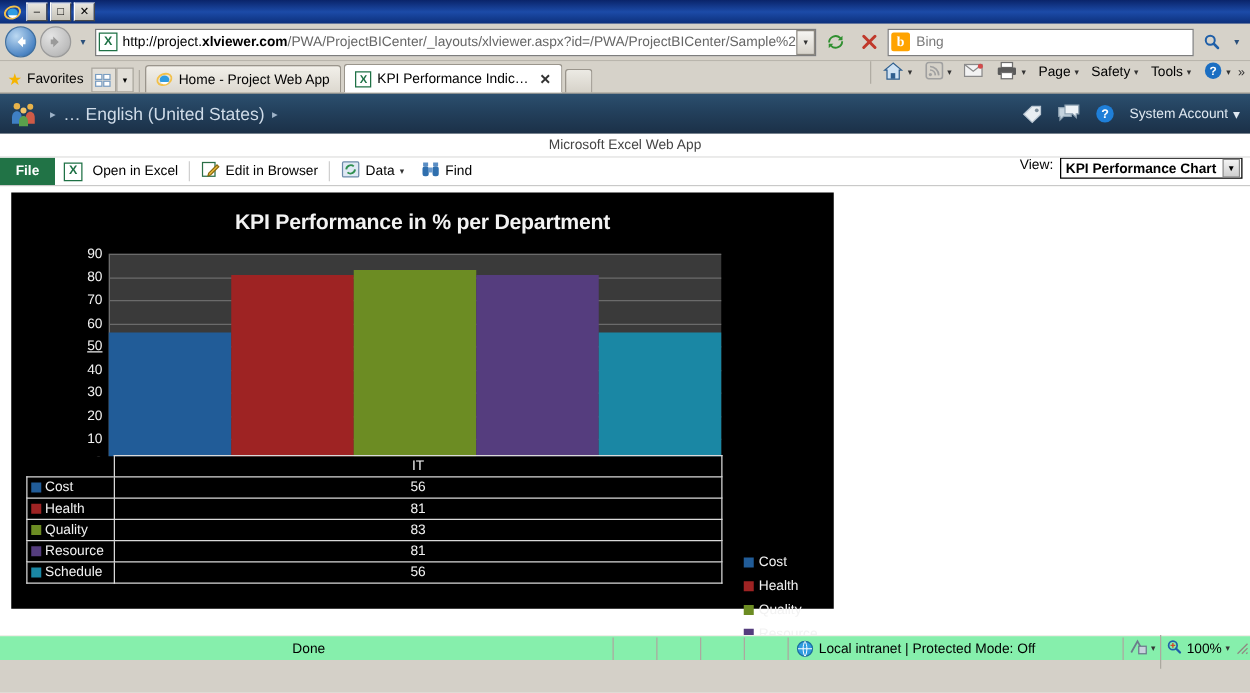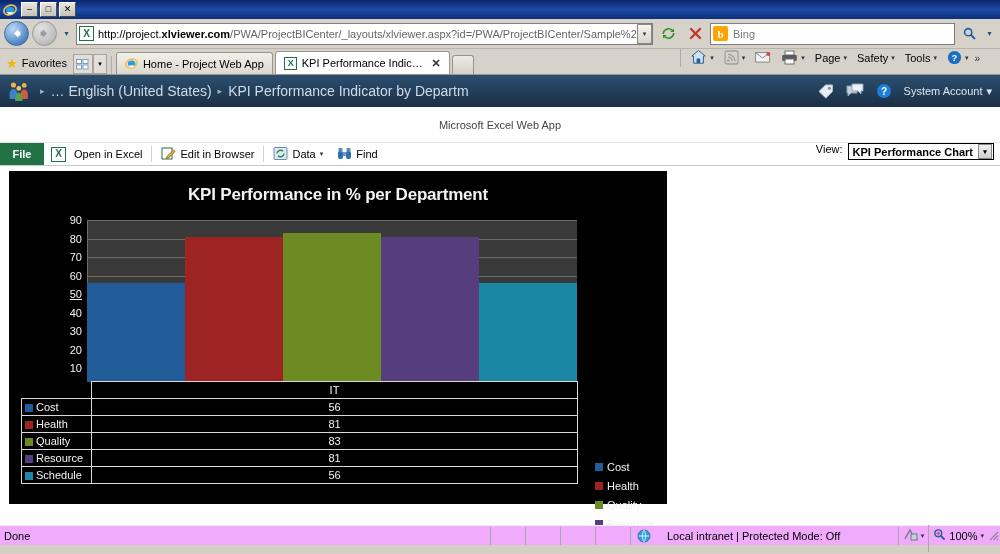--- a/index.html
+++ b/index.html
@@ -142,42 +142,42 @@
   .tab .ico{width:14px;height:14px;flex:none;display:flex;align-items:center;justify-content:center;}
   .tab .lbl{overflow:hidden;text-overflow:ellipsis;}
   .tab .x{font-size:11px;font-weight:bold;color:#333;}
   .newtab{
     width:22px;height:19px;border:1px solid #9a958c;border-bottom:none;
     background:linear-gradient(to bottom,#eceae4,#d6d2c9);
     border-radius:3px 3px 0 0;
   }
   #cmdbar{
     margin-left:auto;display:flex;align-items:center;gap:2px;
-    height:32px;padding-right:20px;font-size:11px;margin-top:48px;
+    height:32px;padding-right:4px;font-size:11px;margin-top:48px;
   }
   .cmd{display:flex;align-items:center;gap:3px;padding:2px 4px;}
   .cmdcaret{font-size:7px;color:#333;}
   .vsep{width:1px;height:18px;background:#b0aca3;margin:0 3px;}
 
   
   #sp-header{
     height:32px;background:#21374f;
     background:linear-gradient(to bottom,#2c4f6e 0%, #23405c 45%, #1b3047 100%);
     display:flex;align-items:center;padding:0 8px;color:#d6e2ee;
   }
   #sp-logo{width:22px;height:22px;flex:none;margin-right:10px;}
   #breadcrumb{display:flex;align-items:center;gap:6px;font-size:14px;color:#cfdbe8;}
   #breadcrumb .sep{font-size:9px;color:#9fb3c8;}
   #sp-right{margin-left:auto;display:flex;align-items:center;gap:11px;}
   .sp-ico{width:18px;height:18px;display:flex;align-items:center;justify-content:center;}
   #sp-user{font-size:11px;color:#dfe8f1;display:flex;align-items:center;gap:4px;text-align:center;}
 
   
   #xl-appname{
-    height:36px;background:#fff;position:relative;
+    height:19px;background:#fff;position:relative;
     display:flex;align-items:center;justify-content:center;
     font-size:11px;color:#444;
     border-bottom:1px solid #e4e4e4;
   }
   #xl-toolbar{
     height:23px;background:#fff;display:flex;align-items:stretch;
     border-bottom:1px solid #c9c9c9;
   }
   #file-tab{
     width:44px;background:#217346;color:#fff;
@@ -250,27 +250,27 @@
     border:1px solid #d9d9d9;height:17px;padding:0 3px;
     background:#000;
   }
   #dtable td.lbl{width:70px;white-space:nowrap;}
   #dtable td.val{text-align:center;}
   #dtable td.corner{border:none;background:#000;}
   #dtable .sw{width:8px;height:8px;display:inline-block;margin-right:3px;vertical-align:-1px;}
 
   
   #statusbar{
-    height:20px;background:#f0abfc;border-top:1px solid #f0eee8;
-    display:flex;align-items:center;font-size:11px;color:#000;
+    height:20px;background:#86efac;border-top:1px solid #f0eee8;
+    display:flex;align-items:center;font-size:11px;color:#000;text-align:center;
   }
   #status-text{padding-left:4px;flex:0 0 490px;}
   .sb-cell{width:35px;height:18px;border-left:1px solid #aca89f;}
   #status-zone{
-    display:flex;align-items:center;gap:16px;
+    display:flex;align-items:center;gap:4px;
     border-left:1px solid #aca89f;padding:0 6px;height:18px;flex:1;
   }
   #status-zone .zi{width:14px;height:14px;flex:none;}
   #status-right{
     display:flex;align-items:center;gap:3px;height:18px;
     border-left:1px solid #aca89f;padding:0 4px;
   }
   #status-zoom{display:flex;align-items:center;gap:3px;border-left:1px solid #aca89f;
     padding:16px 4px;height:18px;}
   .grip{width:12px;height:14px;}
@@ -446,21 +446,20 @@
       <circle cx="16.2" cy="5.4" r="2.4" fill="#e8b34a"></circle>
       <path d="M12.6 14c0-2.8 1.6-4.6 3.6-4.6s3.6 1.8 3.6 4.6v5h-7.2z" fill="#cf5b47"></path>
       <circle cx="10.8" cy="8.4" r="2.4" fill="#f0c46a"></circle>
       <path d="M7.2 17.4c0-2.8 1.6-4.6 3.6-4.6s3.6 1.8 3.6 4.6V21H7.2z" fill="#5aa04c"></path>
     </svg>
   </span>
   <span id="breadcrumb">
     <span class="sep">▸</span>
     <span>… English (United States)</span>
     <span class="sep">▸</span>
-    <span>KPI Performance Indicator by Departm</span>
   </span>
   <span id="sp-right">
     <span class="sp-ico">
       <svg width="18" height="16" viewBox="0 0 18 16">
         <path d="M2 8.4 8.6 2h6.8v6.6L8.8 15 2 8.4z" fill="#e9eef2" stroke="#b9c6d2"></path>
         <circle cx="12.4" cy="5.2" r="1.5" fill="#7a8b99"></circle>
       </svg>
     </span>
     <span class="sp-ico">
       <svg width="18" height="16" viewBox="0 0 18 16">

